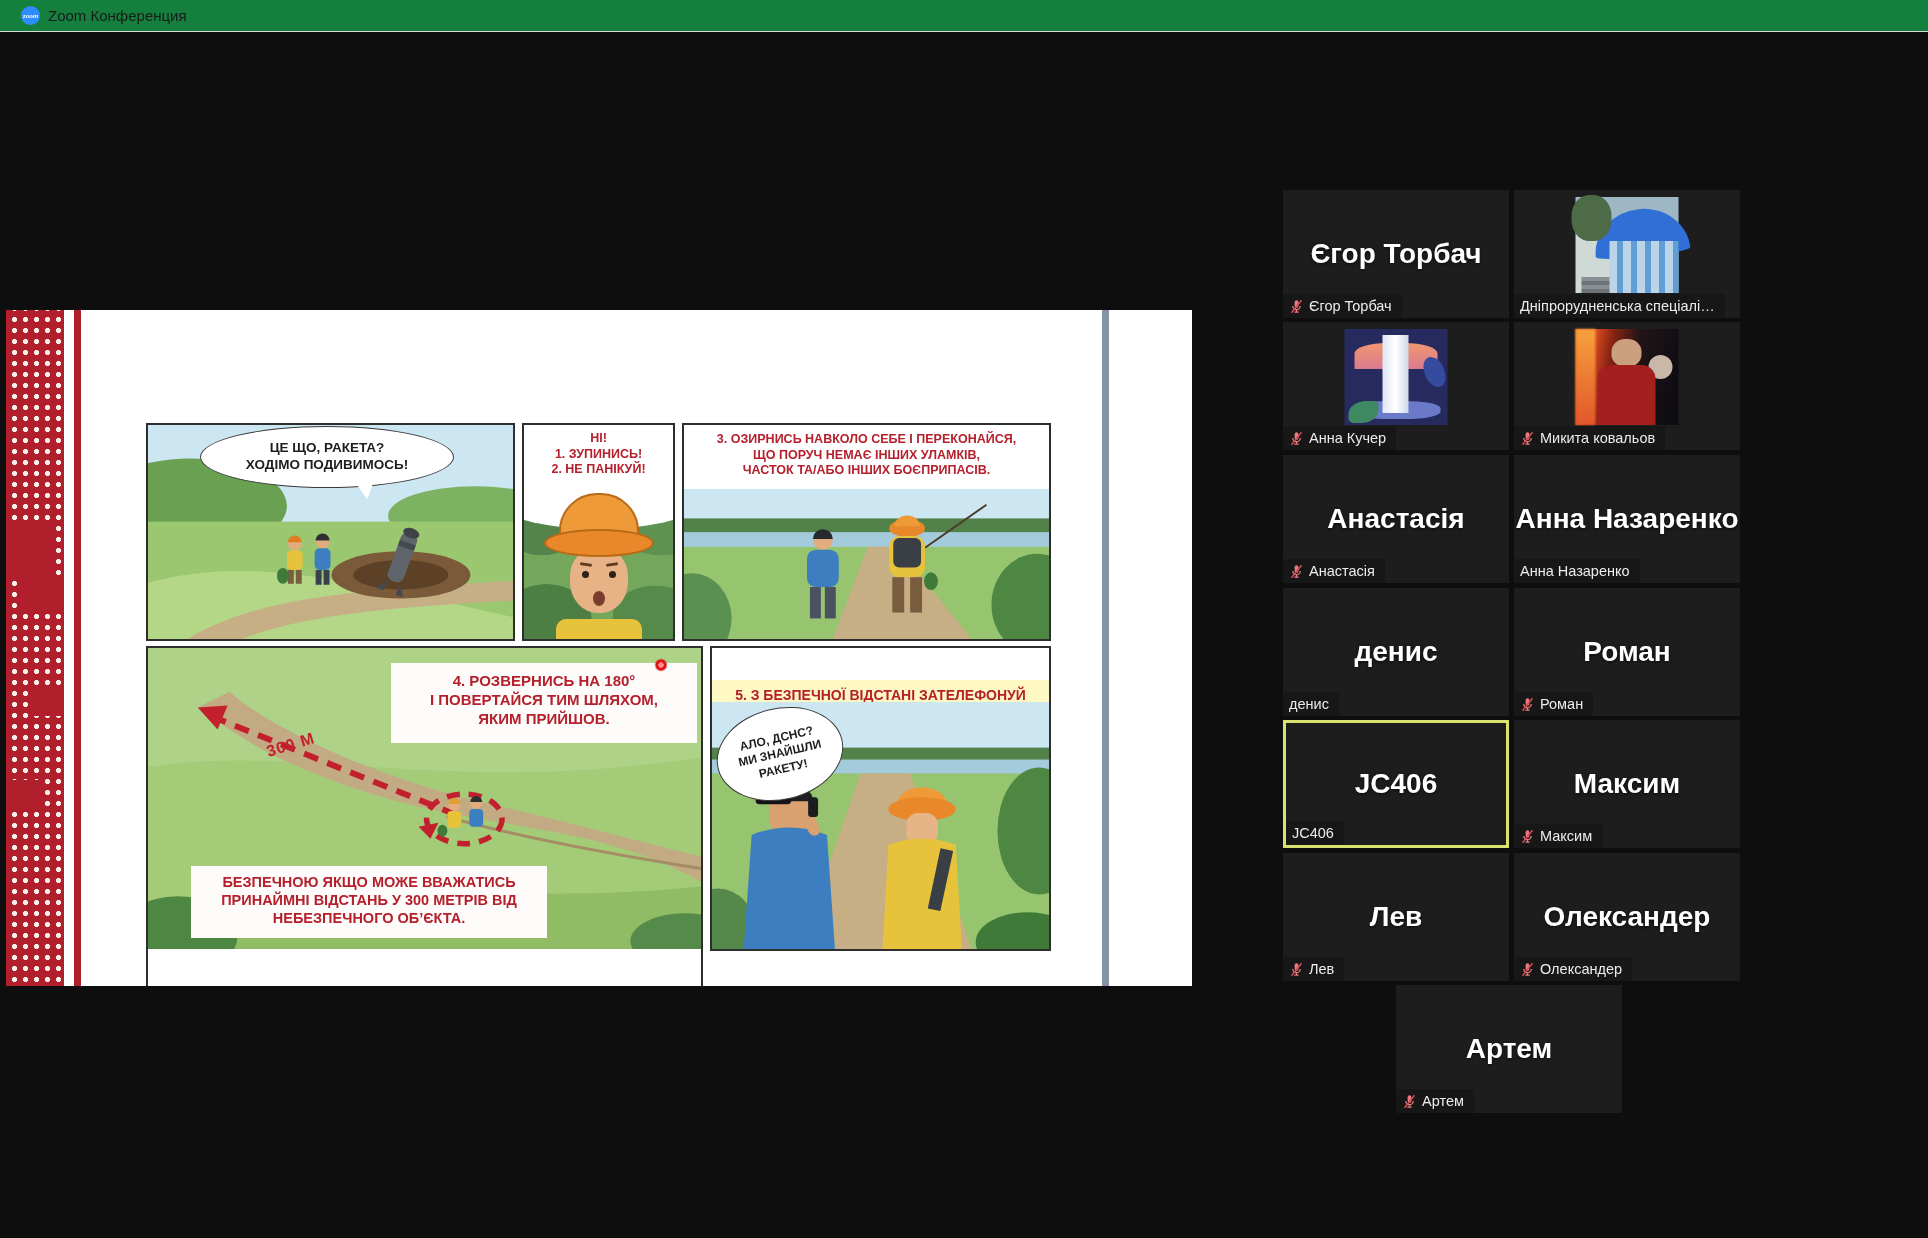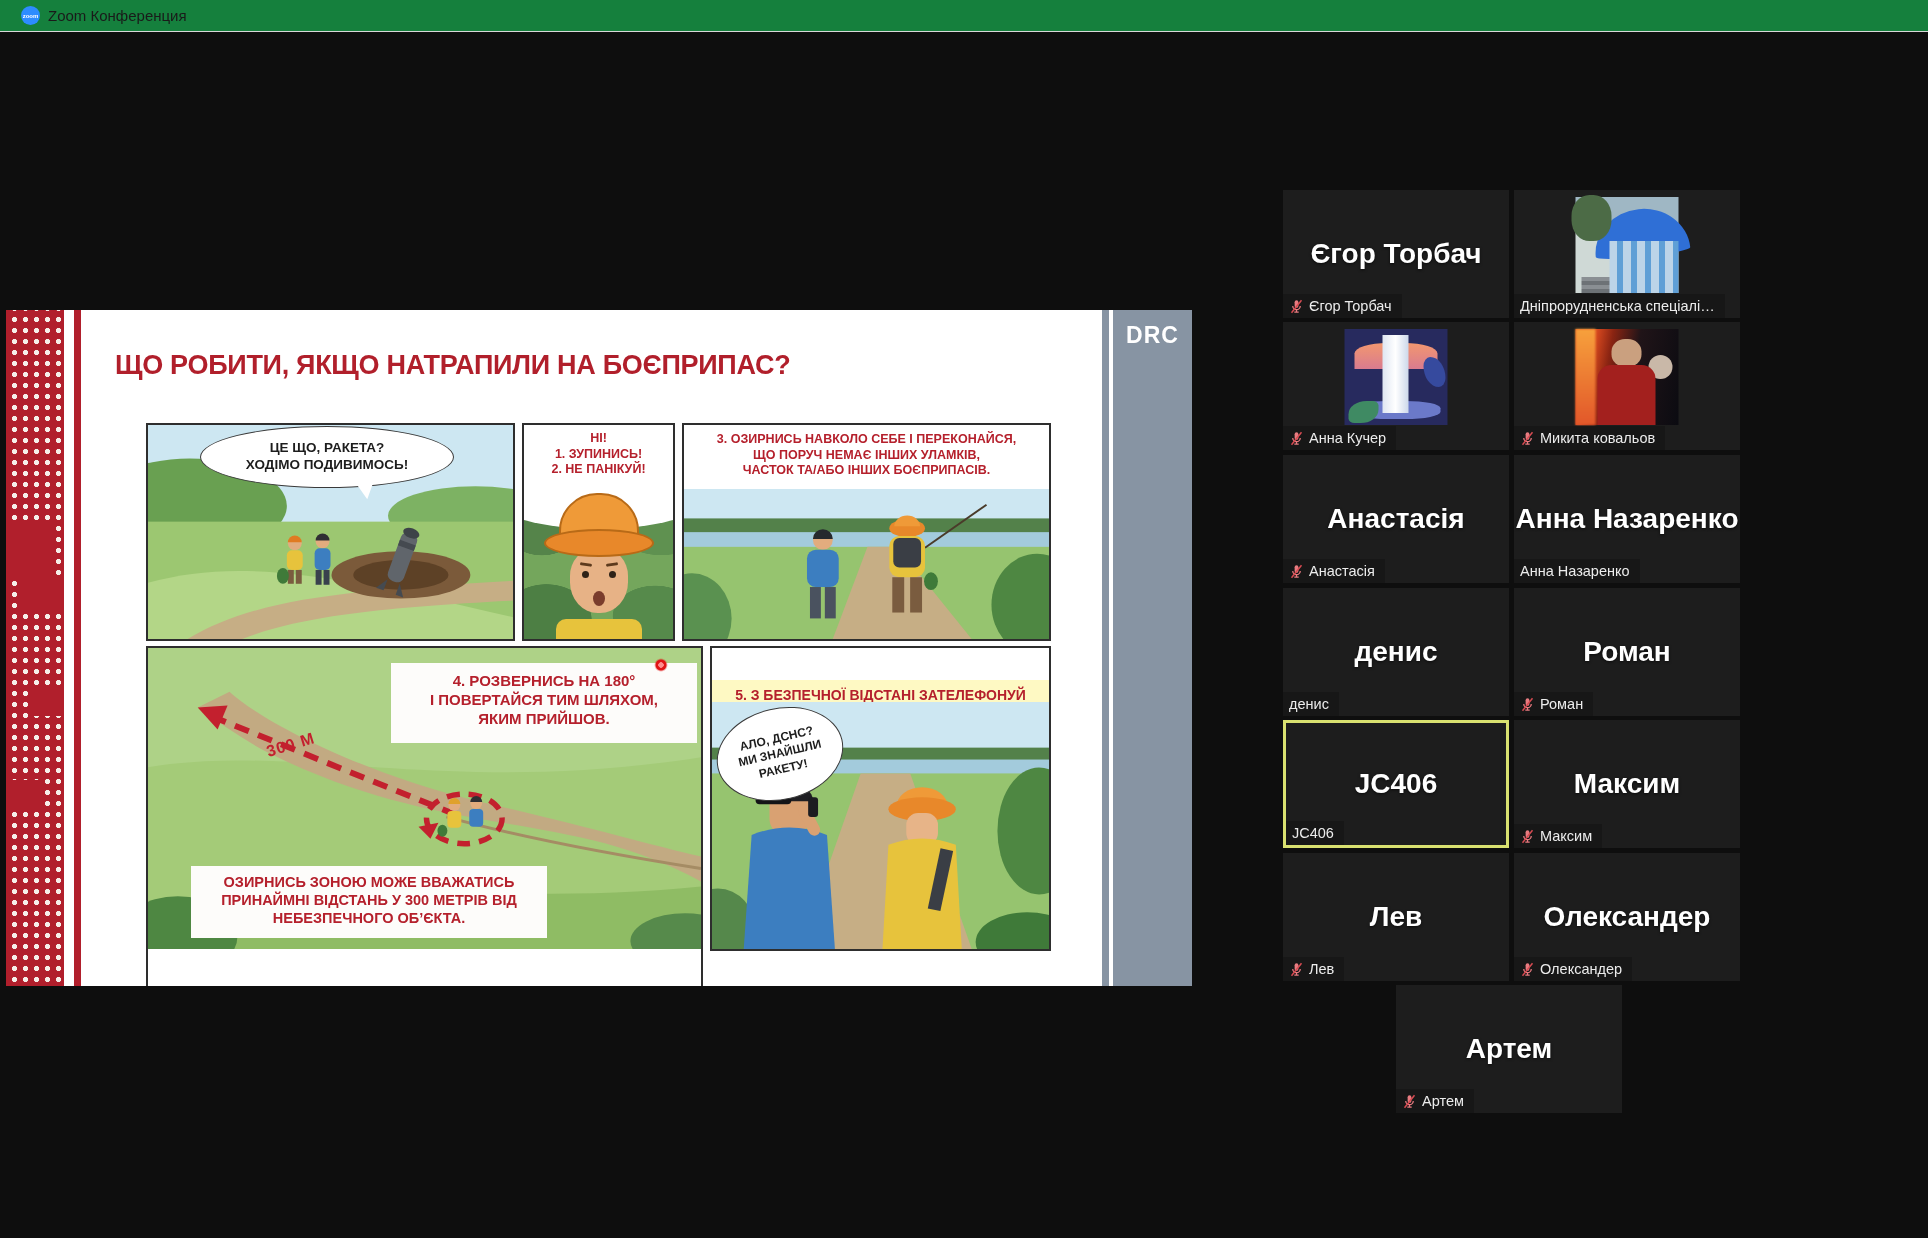--- a/index.html
+++ b/index.html
@@ -131,25 +131,21 @@
 
 <div id="slide">
   <div id="redstrip">
     <div class="dotgap" style="left:0;top:212px;width:44px;height:54px;"></div>
     <div class="dotgap" style="left:16px;top:266px;width:42px;height:36px;"></div>
     <div class="dotgap" style="left:0;top:470px;width:34px;height:30px;"></div>
     <div class="dotgap" style="left:26px;top:380px;width:32px;height:26px;"></div>
   </div>
   <div id="redline"></div>
   <div id="graythin"></div>
-  <div id="graystrip">
-    <div id="drclogo">DRC</div>
-  </div>
-
-  <div id="slidetitle">ЩО РОБИТИ, ЯКЩО НАТРАПИЛИ НА БОЄПРИПАС?</div>
+
 
   <div class="panel" id="p1">
     <svg viewBox="0 0 368 217" width="365" height="214" preserveAspectRatio="none">
       <rect width="368" height="100" fill="#cde7f2"></rect>
       <ellipse cx="42" cy="82" rx="98" ry="48" fill="#69a051"></ellipse>
       <ellipse cx="330" cy="92" rx="88" ry="30" fill="#7db263"></ellipse>
       <rect y="98" width="368" height="119" fill="#9cc771"></rect>
       <path d="M0 160 C90 135 180 150 368 195 L368 217 L0 217 Z" fill="#b3d687"></path>
       <path d="M40 217 C110 175 200 168 368 158 L368 178 C230 185 150 195 95 217 Z" fill="#c6ae85"></path>
       <ellipse cx="255" cy="152" rx="70" ry="24" fill="#7b5a3a"></ellipse>
@@ -255,21 +251,21 @@
       <ellipse cx="540" cy="295" rx="55" ry="28" fill="#568a4b"></ellipse>
     </svg>
     <div id="p4cap" class="redcap">
       <span>4. РОЗВЕРНИСЬ НА 180°</span>
       <span>І ПОВЕРТАЙСЯ ТИМ ШЛЯХОМ,</span>
       <span>ЯКИМ ПРИЙШОВ.</span>
     </div>
     <div id="laser"></div>
     <div id="p4dist">300 М</div>
     <div id="p4note" class="redcap">
-      <span>ОЗИРНИСЬ ЗОНОЮ МОЖЕ ВВАЖАТИСЬ</span>
+      <span>БЕЗПЕЧНОЮ ЯКЩО МОЖЕ ВВАЖАТИСЬ</span>
       <span>ПРИНАЙМНІ ВІДСТАНЬ У 300 МЕТРІВ ВІД</span>
       <span>НЕБЕЗПЕЧНОГО ОБ’ЄКТА.</span>
     </div>
   </div>
 
   <div class="panel" id="p5">
     <div id="p5top" class="redcap">
       <span>5. З БЕЗПЕЧНОЇ ВІДСТАНІ ЗАТЕЛЕФОНУЙ</span>
       <span>ЗА НОМЕРОМ 101 (ДСНС).</span>
     </div>

